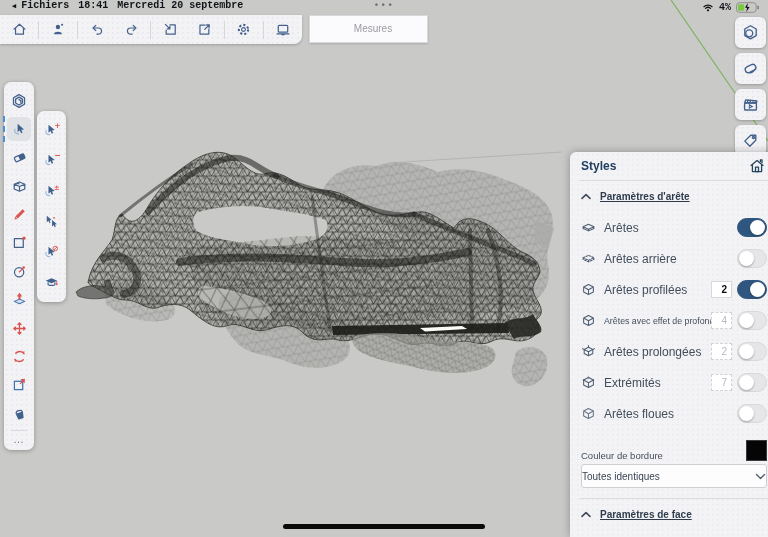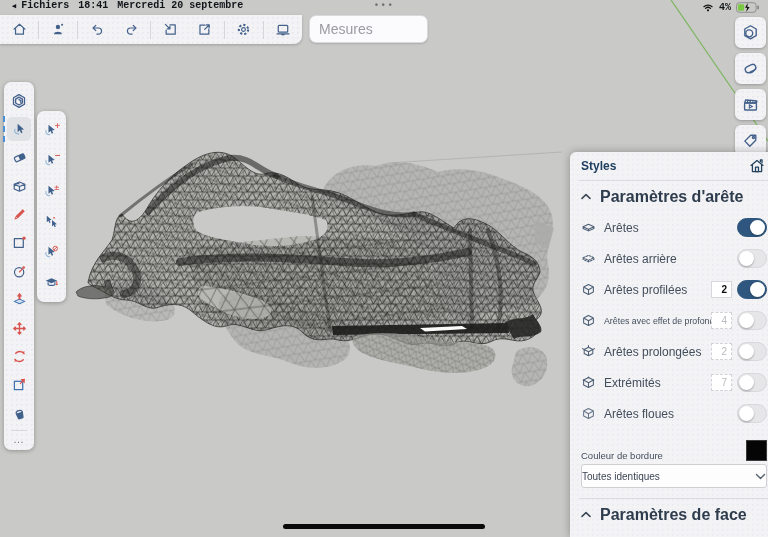--- a/index.html
+++ b/index.html
@@ -28,23 +28,23 @@
   .toolbar-top { position:absolute; left:0; top:15px; width:302px; height:29px;
     background:#f3f3f5; border-radius:0 0 8px 0;
     box-shadow:0 1px 3px rgba(0,0,0,.22);
     display:flex; align-items:center; justify-content:space-evenly; z-index:20;
     background-image:radial-gradient(rgba(90,110,150,.07) 1px, transparent 1px); background-size:5px 5px; }
   .tbtn { width:30px; height:25px; display:flex; align-items:center; justify-content:center;
     border-radius:5px; cursor:pointer; }
   .tb-div { width:1px; height:18px; background:#d7d7db; }
 
   .mesures { position:absolute; left:309px; top:15px; width:119px; height:28px;
-    background:#fbfbfd; border:1px solid #d9d9dd; border-radius:7px;
+    background:#fbfbfd; border:1px solid #d9d9dd; border-radius:0;
     box-shadow:0 1px 2px rgba(0,0,0,.15); z-index:20;
-    font-size:14px; color:#9b9ba1; line-height:26px; padding-left:9px; }
+    font-size:10px; color:#9b9ba1; line-height:26px; padding-left:9px;text-align:center; }
 
   
   .rail { position:absolute; background:#f3f3f5; border-radius:7px;
     box-shadow:0 1px 4px rgba(0,0,0,.28); z-index:20;
     display:flex; flex-direction:column; align-items:center;
     background-image:radial-gradient(rgba(90,110,150,.07) 1px, transparent 1px); background-size:5px 5px; }
   .rail-main { left:4px; top:82px; width:30px; height:368px; justify-content:space-between; padding:7px 0; }
   .rail-sub  { left:37px; top:111px; width:29px; height:191px; justify-content:space-between; padding:7px 0; }
   .rit { width:24px; height:24px; display:flex; align-items:center; justify-content:center; border-radius:5px; cursor:pointer; position:relative; }
   .rit.sel { background:#e0e2e6; }
@@ -61,21 +61,21 @@
 
   
   .styles-panel { position:absolute; left:560px; top:152px; width:208px; height:385px;
     background:#f3f3f5; border-radius:6px 0 0 0; box-shadow:0 0 9px rgba(0,0,0,.3);
     padding:0 11px; overflow:hidden; z-index:25;
     background-image:radial-gradient(rgba(90,110,150,.06) 1px, transparent 1px); background-size:5px 5px;margin-left:10px; }
   .sp-header { height:28px; display:flex; align-items:center; justify-content:space-between; }
   .sp-title { font-size:12px; font-weight:700; color:#1f3f60; }
   .sp-divider { border-top:1px solid #dcdce0; margin:0 -2px; }
   .sp-sect { display:flex; align-items:center; gap:9px; height:31px; cursor:pointer; }
-  .sp-sect-label { font-size:16px; font-weight:700; color:#2e3c4d; }
+  .sp-sect-label { font-size:10px; font-weight:700; color:#2e3c4d;text-decoration:underline; }
   .sp-row { display:flex; align-items:center; height:31px; }
   .sp-row .cubeic { margin-right:8px; flex:none; }
   .sp-label { flex:1; min-width:0; font-size:12px; color:#434e5c; white-space:nowrap; }
   .valbox { width:21px; height:17px; background:#fff; border:1px dashed #d2d2d8;
     font-size:10px; color:#b9b9bf; text-align:right; padding:2px 4px 0 0; margin-right:5px; flex:none; }
   .valbox.active { border:1px solid #d8d8dc; color:#0c0c0c; font-weight:600; }
   .toggle { width:30px; height:19px; border-radius:10px; background:#e6e6e9;
     border:1px solid #d8d8dc; position:relative; flex:none; cursor:pointer; }
   .toggle .knob { position:absolute; top:1px; left:1px; width:15px; height:15px;
     border-radius:50%; background:#fff; box-shadow:0 1px 2px rgba(0,0,0,.3); }

